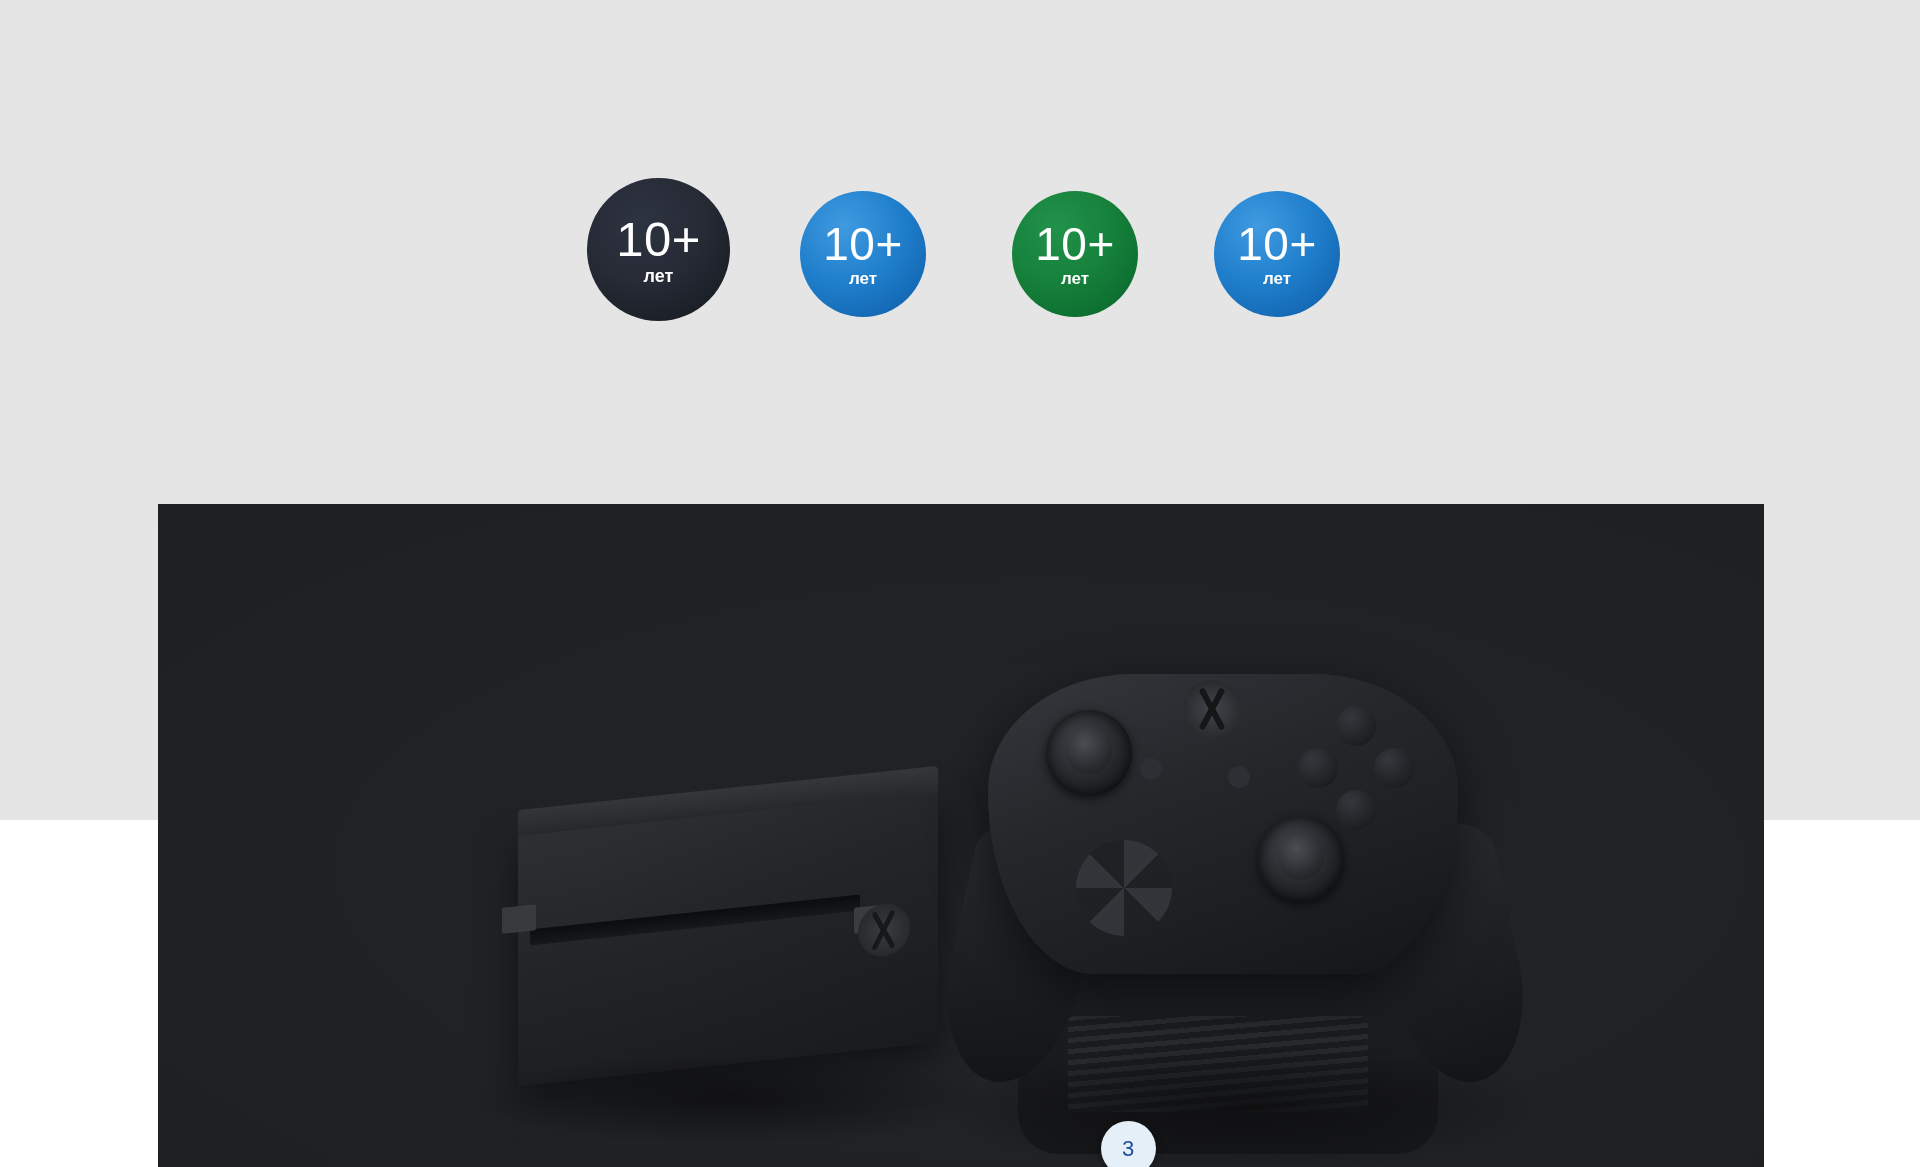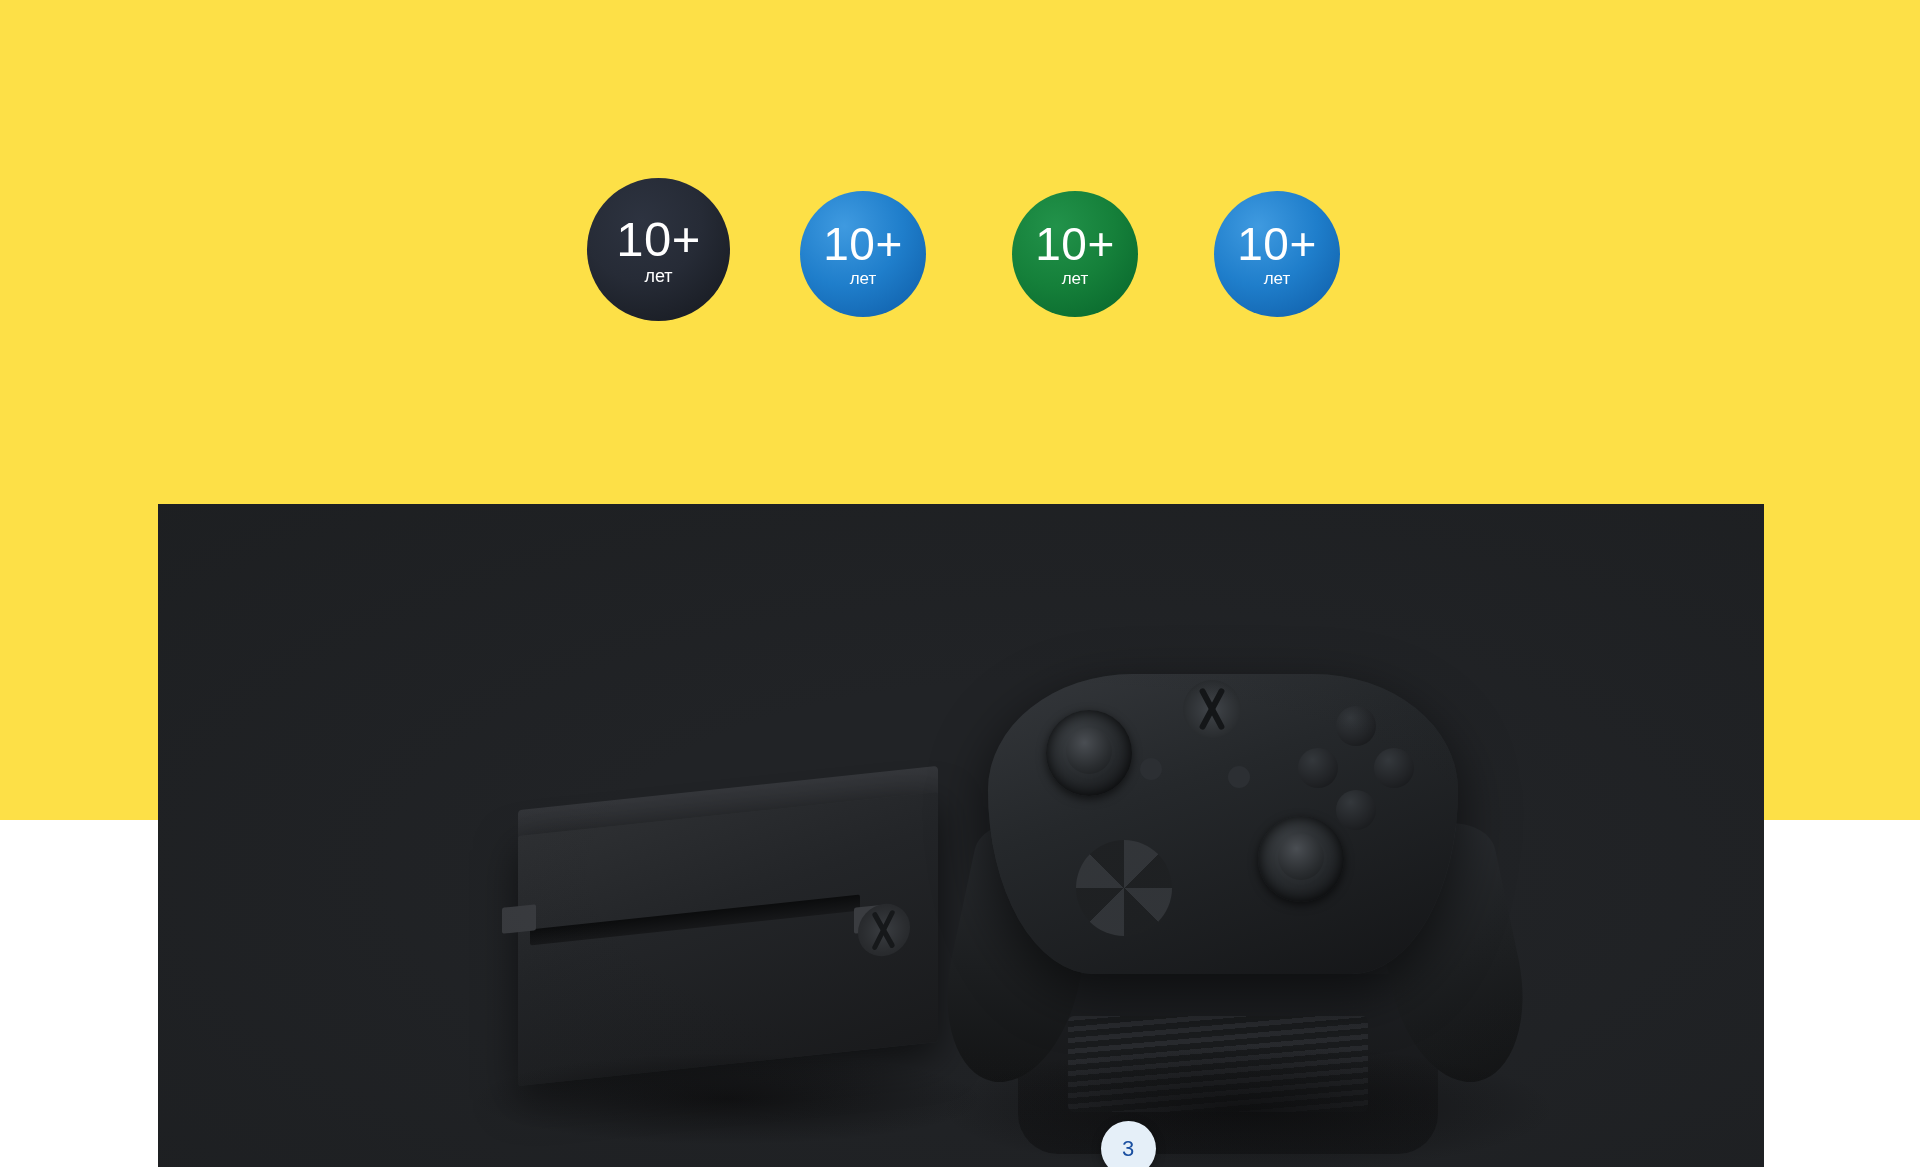--- a/index.html
+++ b/index.html
@@ -10,21 +10,21 @@
     height: 1167px;
     background: #ffffff;
     font-family: "Liberation Sans", "DejaVu Sans", sans-serif;
     overflow: hidden;
   }
 
   .page {
     position: relative;
     width: 1920px;
     height: 820px;
-    background: #fde047;
+    background: #e5e5e5;
   }
 
   
   .badges-row {
     position: absolute;
     left: 0;
     top: 0;
     width: 1920px;
     height: 430px;
   }
@@ -44,21 +44,21 @@
     font-size: 46px;
     line-height: 1;
     font-weight: 300;
     letter-spacing: 0.5px;
     margin-bottom: 1px;
   }
 
   .badge .badge-unit {
     font-size: 17px;
     line-height: 1;
-    font-weight: 400;
+    font-weight: 700;
     margin-top: 2px;
   }
 
   .badge.b-dark {
     left: 587px;
     top: 178px;
     width: 143px;
     height: 143px;
     background: radial-gradient(circle at 38% 30%, #2d3340 0%, #262b36 45%, #14171d 100%);
   }

